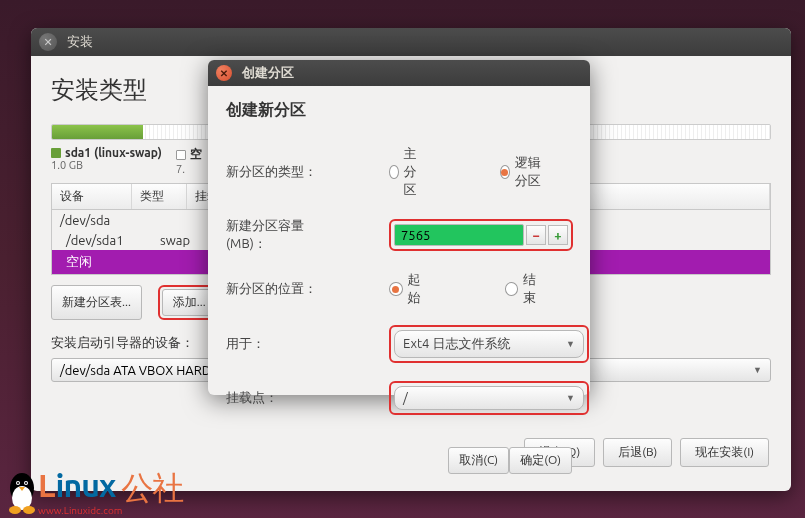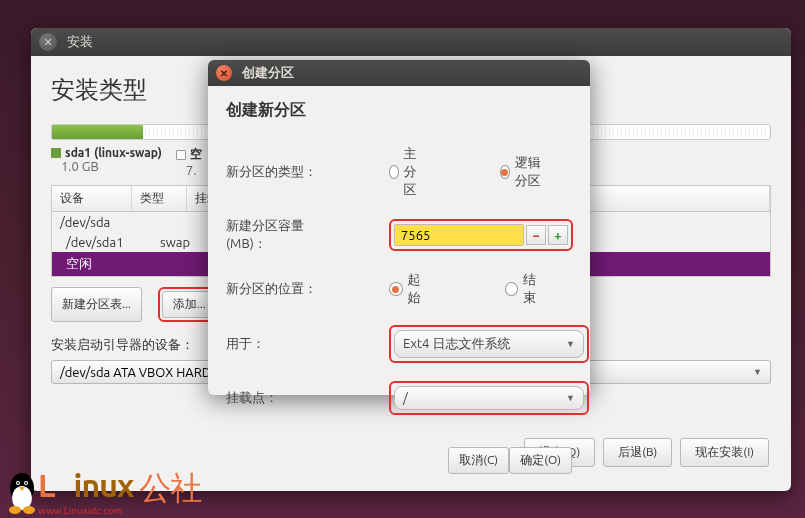--- a/index.html
+++ b/index.html
@@ -11,26 +11,26 @@
     .main-content { padding: 18px 20px; }
     .page-heading { font-size: 24px; color: #333; font-weight: 400; margin-bottom: 18px; }
     .progress-bar { height: 16px; background: #fff; border: 1px solid #ccc; border-radius: 2px; margin-bottom: 6px; display: flex; overflow: hidden; }
     .progress-seg { height: 100%; }
     .seg-green { background: linear-gradient(to bottom, #8bc34a, #689f38); border-right: 2px solid #fff; }
     .seg-white { background: repeating-linear-gradient(90deg, #eee 0, #eee 1px, #fff 1px, #fff 4px); }
     .legend-row { display: flex; gap: 14px; margin-bottom: 8px; font-size: 12px; color: #333; }
     .legend-item { display: flex; flex-direction: column; }
     .legend-top { display: flex; align-items: center; gap: 4px; font-weight: bold; }
     .legend-box { width: 10px; height: 10px; border-radius: 1px; }
-    .legend-sub { font-size: 13px; color: #666; margin-left: 10px; }
+    .legend-sub { font-size: 11px; color: #666; margin-left: 0; }
     .table-wrap { border: 1px solid #c8c8c8; margin-bottom: 10px; }
     .table-header { display: flex; background: linear-gradient(to bottom, #fdfdfd, #ececec); border-bottom: 1px solid #c8c8c8; }
     .th { padding: 4px 8px; font-size: 12px; color: #333; border-right: 1px solid #d8d8d8; }
     .table-body .tr { display: flex; padding: 3px 8px; font-size: 13px; color: #333; }
-    .tr.sel { background: #701a75; color: #fff; text-align: center; }
+    .tr.sel { background: #a21caf; color: #fff; text-align: center; }
     .btn-row { display: flex; gap: 16px; margin-bottom: 14px; }
     .btn { padding: 4px 10px; font-size: 12px; background: linear-gradient(to bottom, #fdfdfd, #e5e5e5); border: 1px solid #b8b8b8; border-radius: 3px; cursor: pointer; color: #333; }
     .highlight-red { border: 2px solid #e03030; border-radius: 6px; padding: 2px; }
     .boot-label { font-size: 13px; color: #333; margin-bottom: 6px; }
     .boot-combo { width: 100%; padding: 4px 8px; font-size: 13px; background: linear-gradient(to bottom, #fdfdfd, #e5e5e5); border: 1px solid #b8b8b8; border-radius: 3px; display: flex; justify-content: space-between; align-items: center; }
     .footer-btns { position: absolute; right: 22px; bottom: 24px; display: flex; gap: 8px; }
     .footer-btns .btn { padding: 5px 14px; }
 
     
     .dialog { position: absolute; left: 208px; top: 60px; width: 382px; height: 335px; background: #f2f1f0; border-radius: 6px; box-shadow: 0 5px 25px rgba(0,0,0,0.5); z-index: 10; }
@@ -38,36 +38,36 @@
     .dialog-close { width: 16px; height: 16px; border-radius: 50%; background: radial-gradient(circle at 30% 30%, #f08060, #d85030); display: flex; align-items: center; justify-content: center; color: #4a1a0a; font-size: 10px; font-weight: bold; cursor: pointer; }
     .dialog-title { color: #dfdbd2; font-size: 13px; margin-left: 10px; font-weight: bold; }
     .dialog-content { padding: 14px 18px; }
     .dialog-heading { font-size: 16px; font-weight: bold; color: #333; margin-bottom: 24px; }
     .form-row { display: flex; align-items: center; margin-bottom: 18px; font-size: 13px; color: #444; gap: 48px; }
     .form-label { width: 115px; flex-shrink: 0; }
     .radio { display: flex; align-items: center; gap: 5px; margin-right: 24px; }
     .radio-dot { width: 14px; height: 14px; border-radius: 50%; border: 1px solid #999; background: #fff; display: flex; align-items: center; justify-content: center; }
     .radio-dot.on::after { content: ""; width: 7px; height: 7px; border-radius: 50%; background: #e87442; }
     .spin-wrap { display: flex; align-items: center; border: 2px solid #e03030; border-radius: 6px; padding: 3px; }
-    .spin-input { width: 130px; padding: 3px 6px; border: 1px solid #bbb; border-radius: 2px; background: #fde047; font-size: 13px; outline: none; }
+    .spin-input { width: 130px; padding: 3px 6px; border: 1px solid #bbb; border-radius: 2px; background: #22c55e; font-size: 13px; outline: none; }
     .spin-btn { width: 20px; height: 20px; border: 1px solid #bbb; background: linear-gradient(to bottom, #fdfdfd, #e5e5e5); display: flex; align-items: center; justify-content: center; font-size: 13px; font-weight: bold; margin-left: 2px; cursor: pointer; }
     .spin-minus { color: #c83030; }
     .spin-plus { color: #3a9c3a; }
     .combo-wrap { border: 2px solid #e03030; border-radius: 6px; padding: 3px; }
     .combo { width: 190px; padding: 4px 8px; background: linear-gradient(to bottom, #fdfdfd, #e5e5e5); border: 1px solid #b8b8b8; border-radius: 8px; display: flex; justify-content: space-between; align-items: center; font-size: 13px; cursor: pointer; }
     .tri { font-size: 9px; color: #666; }
     .dialog-footer { display: flex; justify-content: flex-end; padding: 0 18px 14px; }
 
     .logo { position: absolute; left: 2px; bottom: 2px; z-index: 20; display: flex; align-items: flex-end; }
     .penguin { width: 40px; height: 48px; position: relative; }
     .penguin svg { width: 100%; height: 100%; }
     .logo-text { margin-left: -4px; }
     .logo-main { font-size: 32px; font-weight: bold; letter-spacing: -1px; display: flex; }
     .logo-main .l1 { color: #e97442; }
-    .logo-main .l2 { color: #a16207; margin-left: 19px; }
+    .logo-main .l2 { color: #0369a1; margin-left: 1px; }
     .logo-main .l3 { color: #e97442; font-weight: 400; margin-left: 6px; }
     .logo-sub { font-size: 10px; color: #e03030; margin-top: -6px; }
   </style>
 </head>
 <body>
 
 <div class="main-window">
   <div class="main-titlebar">
     <div class="close-btn-main">✕</div>
     <div class="main-title">安装</div>

